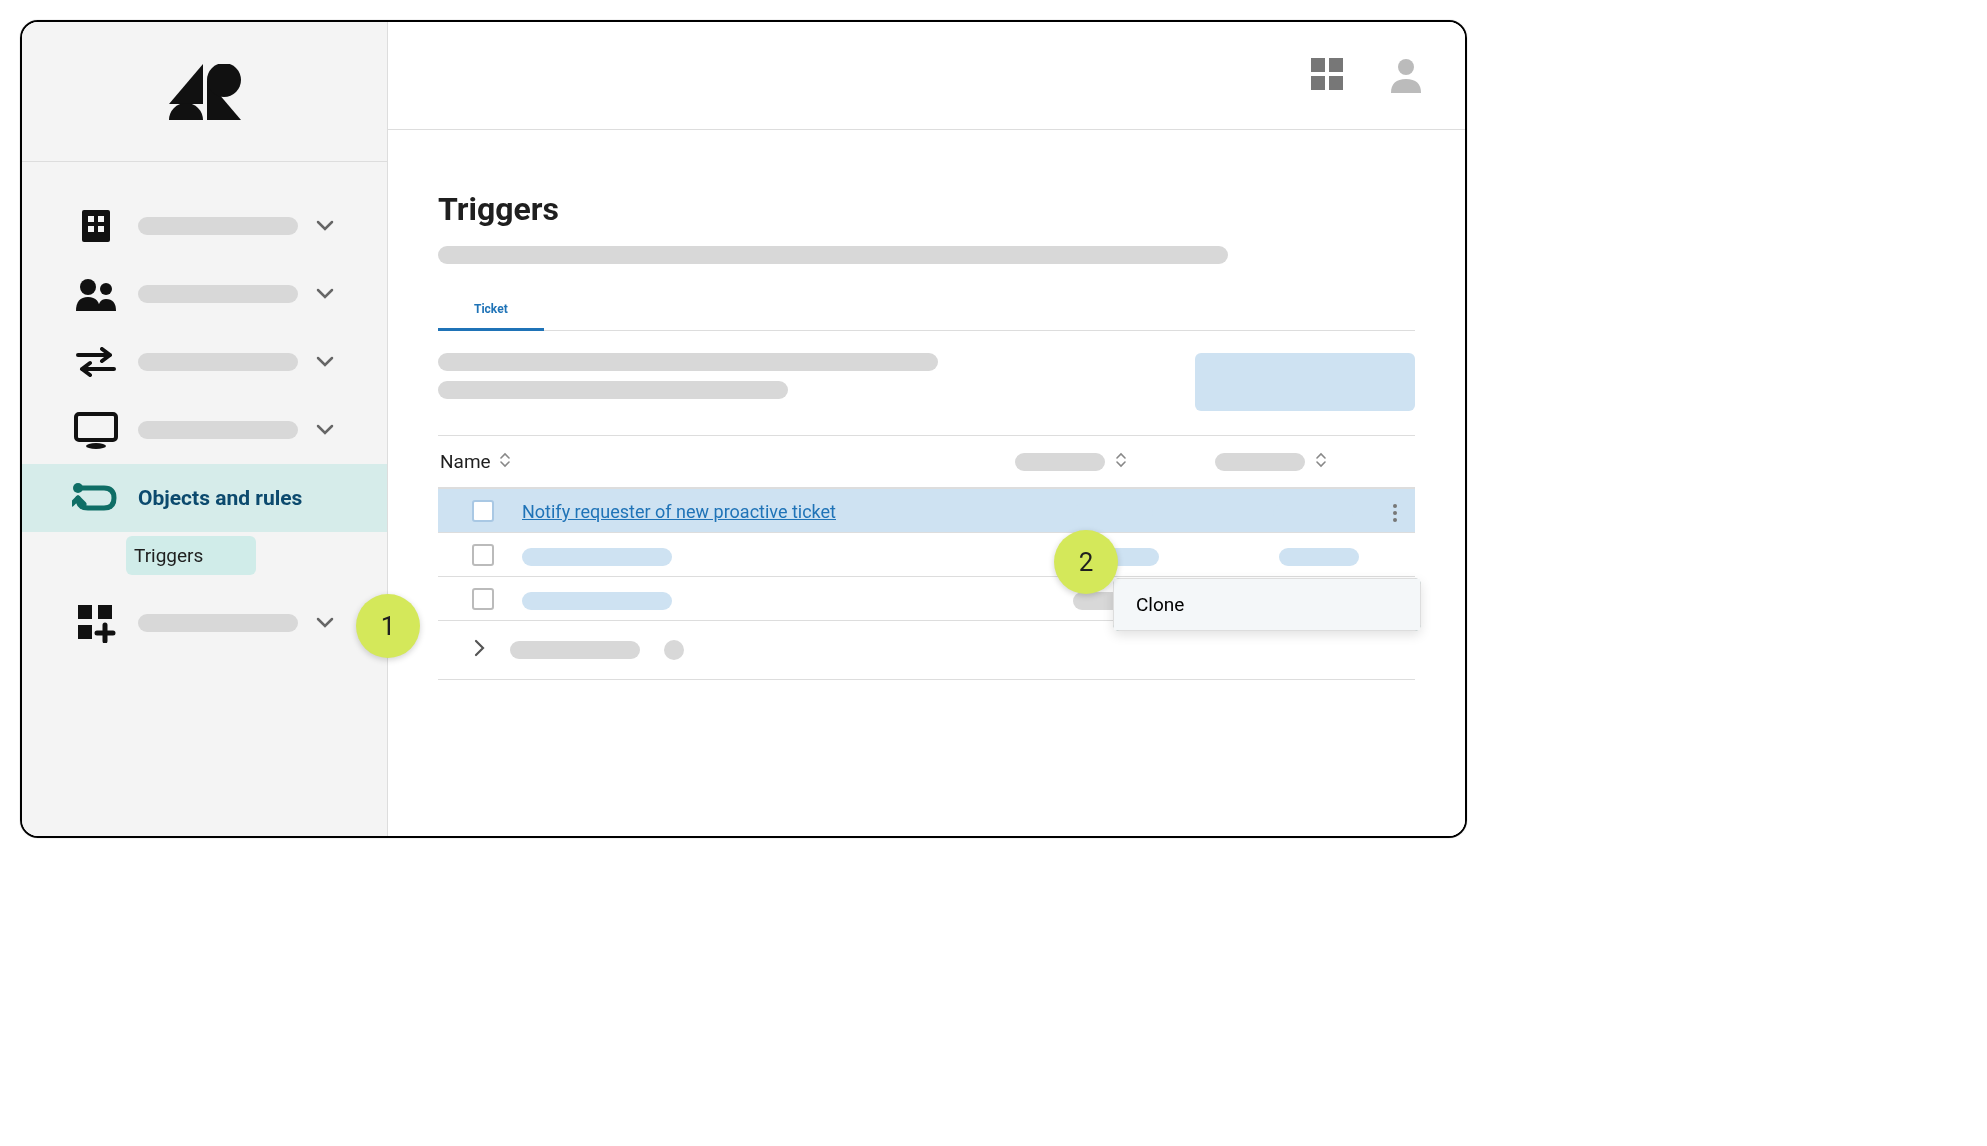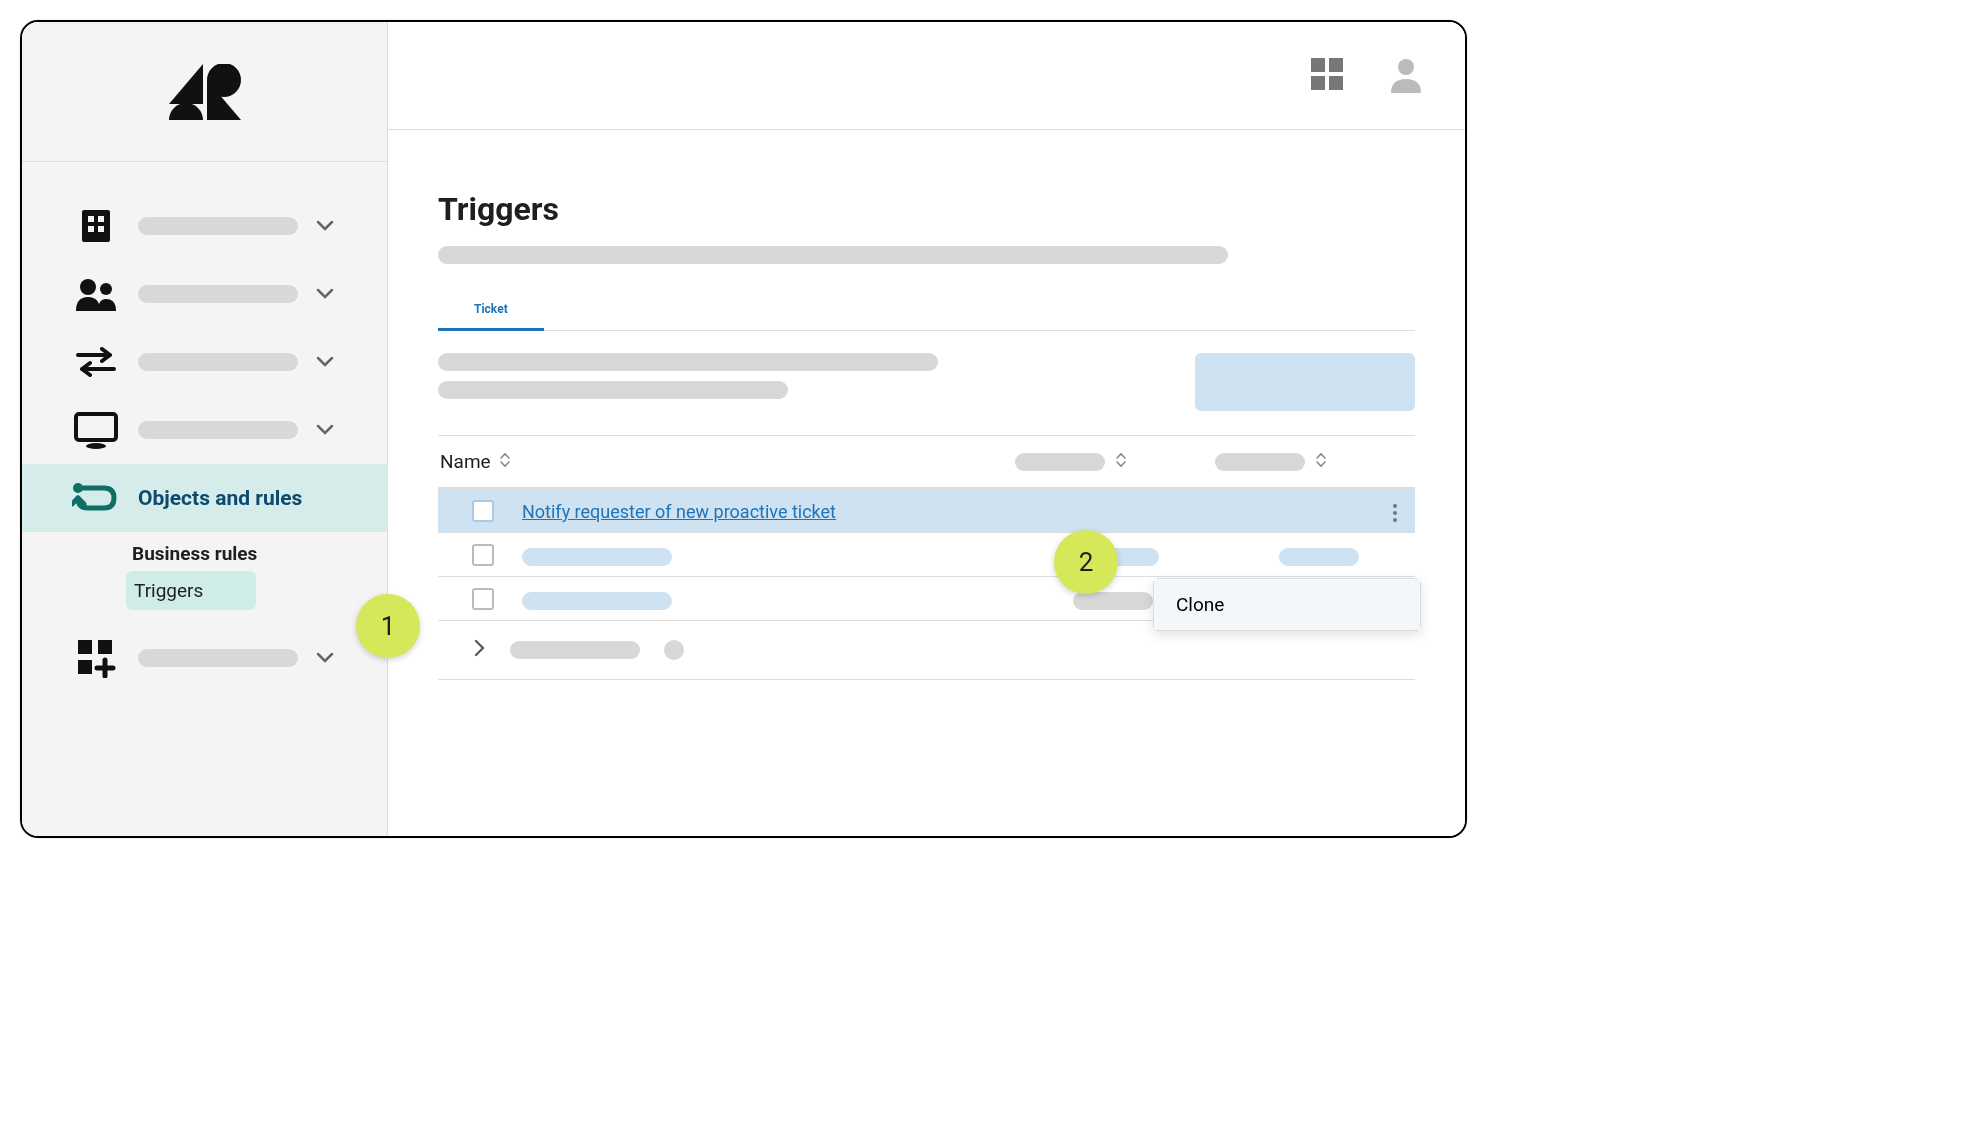--- a/index.html
+++ b/index.html
@@ -266,21 +266,21 @@
   gap: 24px;
   border-bottom: 1px solid #ddd;
 }
 .collapsed-chevron { color: #555; }
 .collapsed-ph { height: 18px; background: #d8d8d8; border-radius: 9px; width: 130px; }
 .collapsed-dot { width: 20px; height: 20px; border-radius: 50%; background: #d8d8d8; }
 .clone-popup {
   position: absolute;
   top: 556px;
   right: 44px;
-  width: 268px;
+  width: 308px;
   background: #0f766e;
   border: 1px solid #ddd;
   border-radius: 6px;
   box-shadow: 0 4px 12px rgba(0,0,0,0.12);
   z-index: 10;
 }
 .clone-popup-item {
   padding: 14px 22px;
   font-size: 19px;
   background: #f4f7f9;
@@ -388,21 +388,20 @@
           <svg width="48" height="40" viewBox="0 0 48 40">
               <path d="M6 10 L32 10 Q42 10 42 20 Q42 30 32 30 L16 30 Q6 30 6 20" stroke="#0f6e66" stroke-width="5" fill="none" stroke-linecap="round"></path>
               <circle cx="6" cy="10" r="5" fill="#0f6e66"></circle>
               <path d="M6 20 L0 26 M6 20 L12 26" stroke="#0f6e66" stroke-width="5" fill="none" stroke-linecap="round"></path>
             </svg>
         </div>
         <div class="nav-label-text">Objects and rules</div>
       </div>
 
       <div class="sub-items">
-        <div class="sub-heading">Business rules</div>
         <div class="sub-link active">Triggers</div>
       </div>
 
       <div class="nav-item">
         <div class="nav-icon">
           <svg width="40" height="40" viewBox="0 0 40 40">
               <rect x="2" y="2" width="14" height="14" fill="#111"></rect>
               <rect x="22" y="2" width="14" height="14" fill="#111"></rect>
               <rect x="2" y="22" width="14" height="14" fill="#111"></rect>
               <path d="M29 22 L29 38 M21 30 L37 30" stroke="#111" stroke-width="5" stroke-linecap="round"></path>

